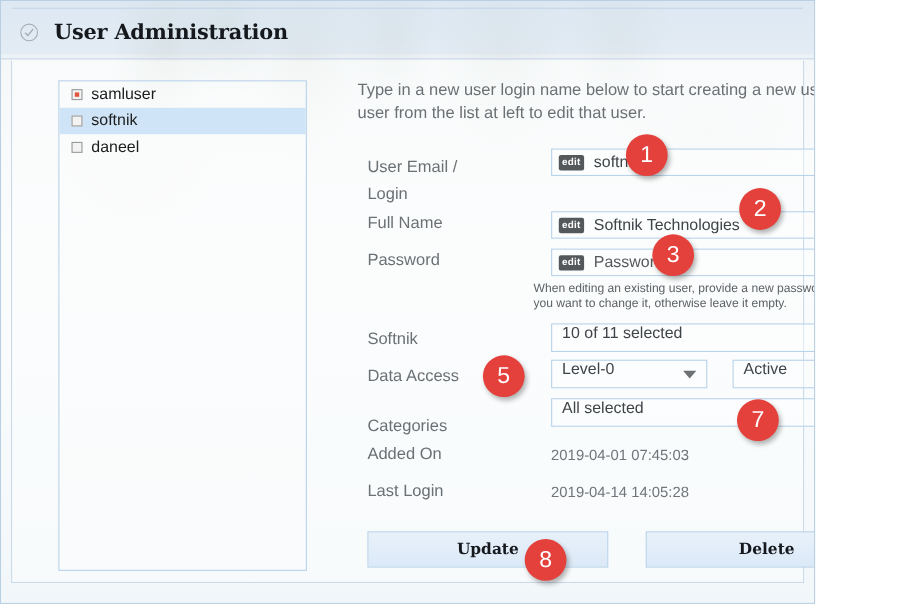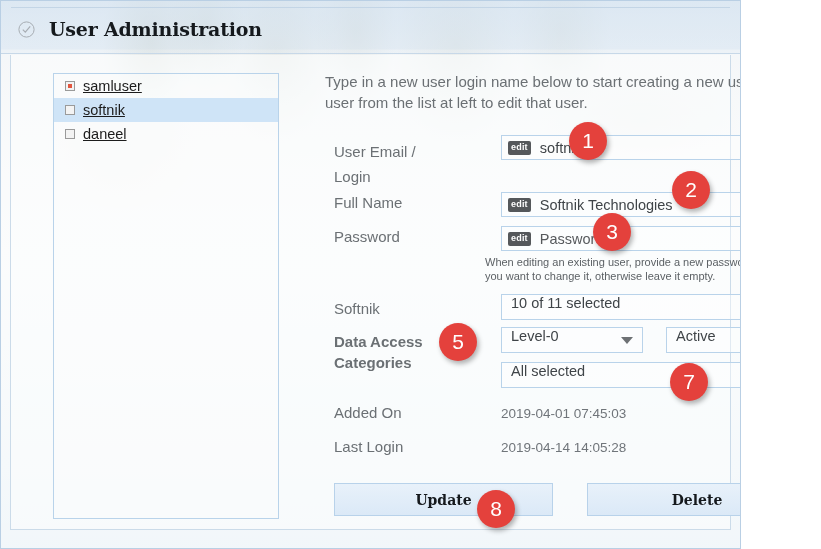--- a/index.html
+++ b/index.html
@@ -87,21 +87,20 @@
     background: rgba(255,255,255,.18);
     overflow: hidden;
   }
   .list-item {
     display: flex; align-items: center;
     height: 24px;
     padding-left: 11px;
     font-size: 14.5px;
     color: #1c1c1c;
     cursor: default;
-    text-decoration: underline;
   }
   .list-item.selected { background: #cfe4f7; }
   .li-box {
     width: 10px; height: 10px;
     border: 1px solid #9a9a9a;
     background: #f3f3f3;
     margin-right: 8px;
     flex: 0 0 auto;
     position: relative;
   }
@@ -277,31 +276,31 @@
         <span class="tb-value placeholder">Password</span>
       </div>
       <div id="pw-hint" style="left:160px; top:200px;">When editing an existing user, provide a new password only if you want to change it, otherwise leave it empty.</div>
 
       <div class="field-label" style="left:9px; top:245px;">Softnik</div>
       <div class="selectbox" style="left:176px; top:239px; width:306px;">
         <span>10 of 11 selected</span>
         <span class="caret"></span>
       </div>
 
-      <div class="field-label" style="left:9px; top:278px;font-weight:bold;">Data Access</div>
+      <div class="field-label" style="left:9px; top:278px;">Data Access</div>
       <div class="selectbox" style="left:176px; top:272px; width:142px;">
         <span>Level-0</span>
         <span class="caret"></span>
       </div>
       <div class="selectbox" style="left:341px; top:272px; width:141px;">
         <span>Active</span>
         <span class="caret"></span>
       </div>
 
-      <div class="field-label" style="left:9px; top:299px;font-weight:bold;">Categories</div>
+      <div class="field-label" style="left:9px; top:324px;">Categories</div>
       <div class="selectbox" style="left:176px; top:307px; width:306px;">
         <span>All selected</span>
         <span class="caret"></span>
       </div>
 
       <div class="field-label" style="left:9px; top:349px;">Added On</div>
       <div class="ro-value" style="left:176px; top:351px;">2019-04-01 07:45:03</div>
 
       <div class="field-label" style="left:9px; top:383px;">Last Login</div>
       <div class="ro-value" style="left:176px; top:385px;">2019-04-14 14:05:28</div>

